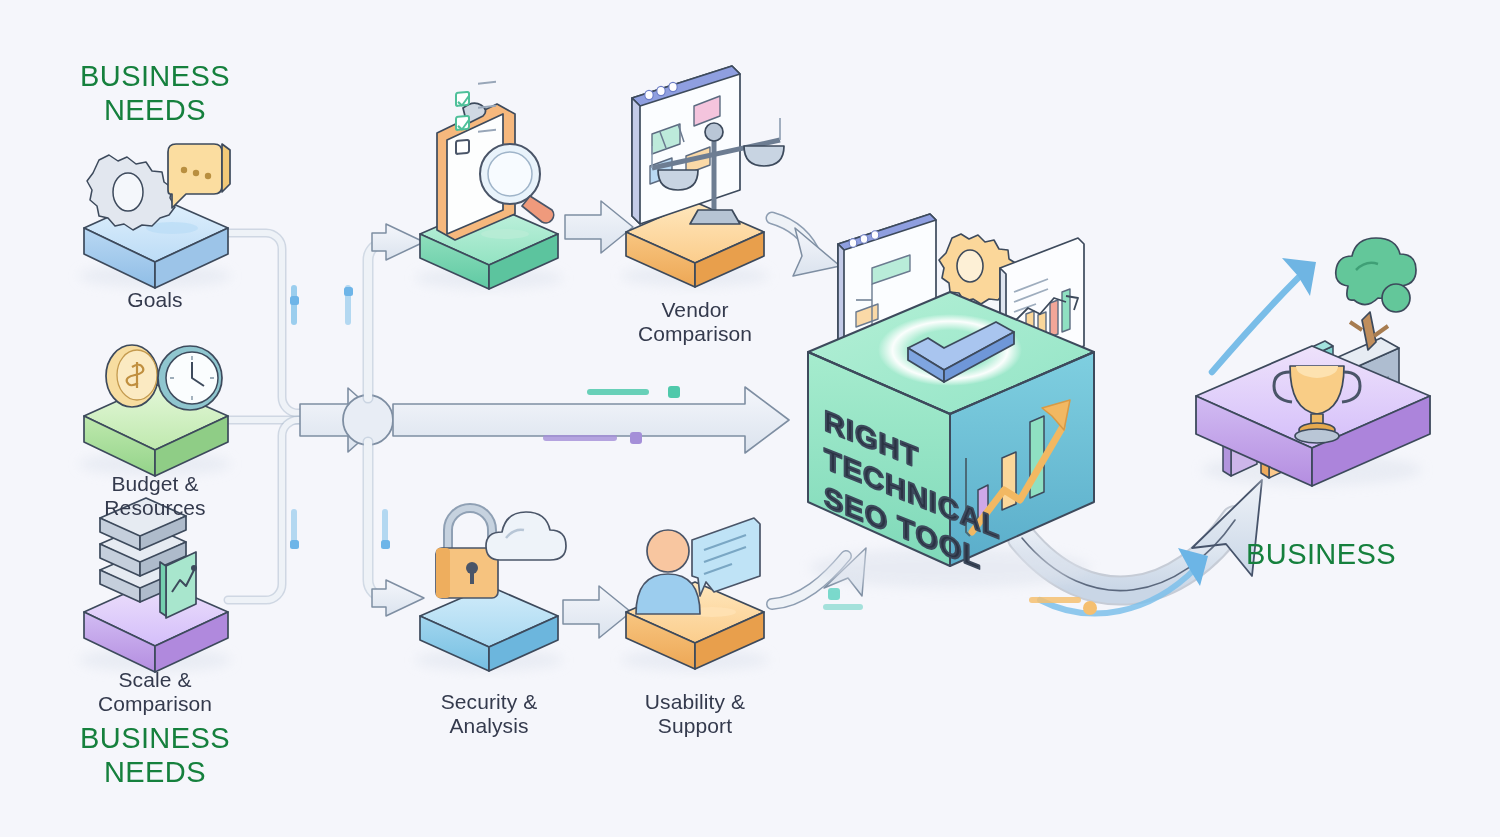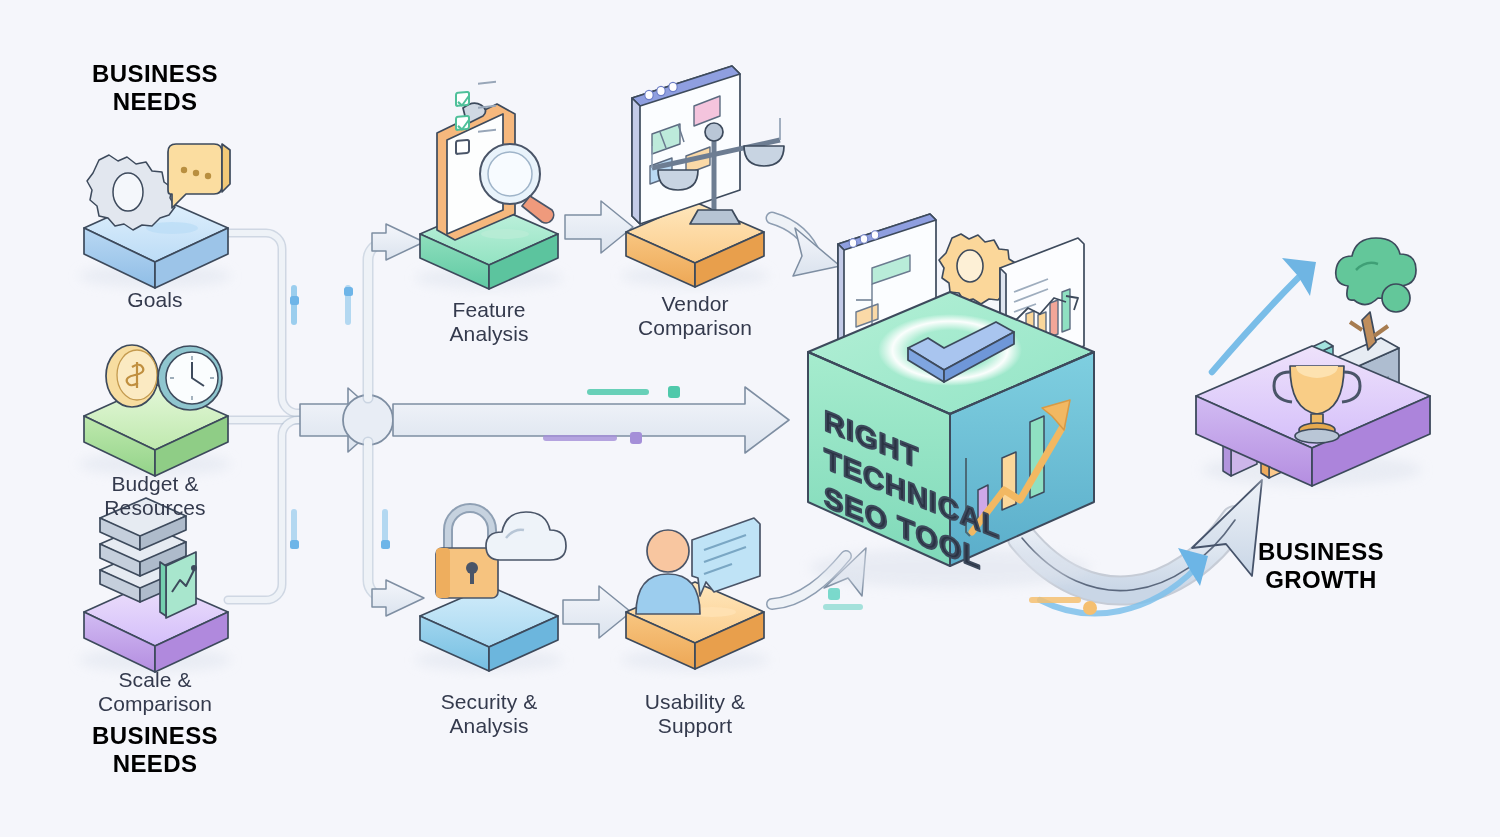--- a/index.html
+++ b/index.html
@@ -7,21 +7,21 @@
     width:1500px;height:837px;overflow:hidden;
     background:#f5f6fb;
     font-family:"Liberation Sans","DejaVu Sans",sans-serif;
     color:#2d3142;
     position:relative;
   }
   #stage{position:absolute;inset:0;}
   svg.layer{position:absolute;left:0;top:0;width:1500px;height:837px;}
   .lbl{position:absolute;text-align:center;line-height:1.16;pointer-events:none;}
   .lbl.node{font-size:21px;color:#343a4d;letter-spacing:.1px;}
-  .lbl.head{font-size:24px;font-weight:bold;color:#000000;letter-spacing:.4px;}
+  .lbl.head{font-size:29px;font-weight:normal;color:#15803d;letter-spacing:.4px;}
 </style>
 </head>
 <body style="background: rgb(245, 246, 251);">
 
 <div id="stage">
 
 <svg class="layer" viewBox="0 0 1500 837">
   <defs>
     <linearGradient id="gBlueTop" x1="0" y1="0" x2="0" y2="1">
       <stop offset="0" stop-color="#e2f1fd"></stop>
@@ -505,38 +505,33 @@
 <div class="lbl node" style="left:45px;top:668px;width:220px;text-align:center;">
   <div>Scale &amp;</div>
   <div>Comparison</div>
 </div>
 
 <div class="lbl head" style="left:44px;top:722px;width:222px;">
   <div>BUSINESS</div>
   <div>NEEDS</div>
 </div>
 
-<div class="lbl node" style="left:389px;top:298px;width:200px;">
-  <div>Feature</div>
-  <div>Analysis</div>
-</div>
-
-<div class="lbl node" style="left:595px;top:292px;width:200px;">
+
+<div class="lbl node" style="left:595px;top:298px;width:200px;">
   <div>Vendor</div>
   <div>Comparison</div>
 </div>
 
 <div class="lbl node" style="left:389px;top:690px;width:200px;">
   <div>Security &amp;</div>
   <div>Analysis</div>
 </div>
 
 <div class="lbl node" style="left:595px;top:690px;width:200px;">
   <div>Usability &amp;</div>
   <div>Support</div>
 </div>
 
 <div class="lbl head" style="left:1210px;top:538px;width:222px;">
   <div>BUSINESS</div>
-  <div>GROWTH</div>
 </div>
 
 </div>
 
 </body></html>

